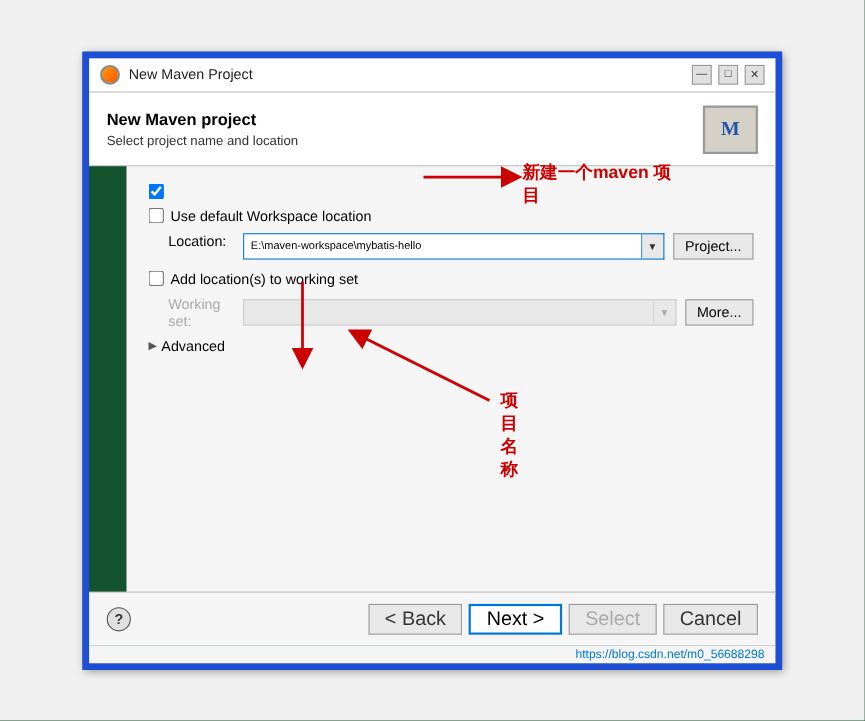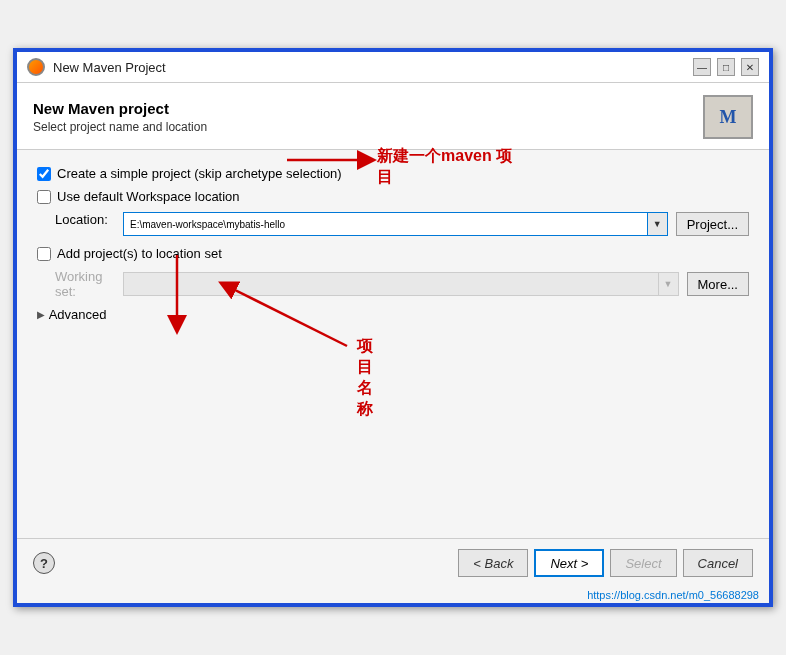--- a/index.html
+++ b/index.html
@@ -7,23 +7,23 @@
       font-family: "Segoe UI", Arial, sans-serif;
       font-size: 13px;
       background: #f0f0f0;
       display: flex;
       justify-content: center;
       align-items: center;
       height: 655px;
       width: 786px;
     }
     .window {
-      width: 760px;
+      width: 636px;
       background: #14532d;
-      border: 4px solid #1d4ed8;
+      border: 6px solid #1d4ed8;
       box-shadow: 2px 2px 8px rgba(0,0,0,0.4);
       display: flex;
       flex-direction: column;
     }
     .title-bar {
       background: #fff;
       border-bottom: 1px solid #ccc;
       padding: 6px 10px;
       display: flex;
       align-items: center;
@@ -93,20 +93,21 @@
       font-size: 18px;
       font-weight: bold;
       color: #2255aa;
       font-family: Georgia, serif;
     }
     .content-area {
       padding: 16px 20px;
       flex: 1;
       background: #f5f5f5;
       position: relative;
+      margin-left: 34px;
     }
     .checkbox-row {
       display: flex;
       align-items: center;
       gap: 6px;
       margin-bottom: 8px;
     }
     .checkbox-row label {
       font-size: 13px;
       color: #000;
@@ -255,23 +256,22 @@
     .footer-right {
       display: flex;
       gap: 6px;
     }
     .footer-btn {
       height: 28px;
       padding: 0 14px;
       background: #e8e8e8;
       border: 1px solid #999;
       cursor: pointer;
-      font-size: 13px;
+      font-size: 18px;
       color: #333;
-      font-style: italic;
     }
     .footer-btn.primary {
       background: #fff;
       border: 2px solid #0078d7;
       color: #000;
     }
     .footer-btn.disabled {
       color: #aaa;
       cursor: default;
     }
@@ -319,23 +319,20 @@
             <path d="M0,0 L8,4 L0,8 Z" fill="#cc0000"></path>
           </marker>
         </defs>
         <line x1="0" y1="20" x2="80" y2="20" stroke="#cc0000" stroke-width="2.5" marker-end="url(#arr1)"></line>
       </svg>
       <span class="red-annotation" style="position:absolute; top:6px; left:90px;">新建一个maven 项目</span>
     </div>
 
     <div class="checkbox-row">
       <input type="checkbox" checked="" style="">
-      <label>
-        <span>Create a simple project (skip archetype selection)</span>
-      </label>
     </div>
 
     <div class="checkbox-row">
       <input type="checkbox" style="">
       <label>
         <span>Use default Workspace location</span>
       </label>
     </div>
 
     <div class="location-row">
@@ -354,39 +351,39 @@
             <path d="M0,0 L8,4 L0,8 Z" fill="#cc0000"></path>
           </marker>
         </defs>
         <line x1="5" y1="0" x2="5" y2="70" stroke="#cc0000" stroke-width="2.5" marker-end="url(#arr2)"></line>
       </svg>
     </div>
 
     <div class="checkbox-row">
       <input type="checkbox" style="">
       <label>
-        <span>Add project(s) to location set</span>
+        <span>Add location(s) to working set</span>
       </label>
     </div>
 
     <div class="working-set-row">
       <span class="working-set-label">Working set:</span>
       <div class="working-set-dropdown">
         <input type="text" disabled="" style="background: rgb(232, 232, 232);">
         <div class="dropdown-arrow" style="border-color:#ccc; color:#aaa;">▼</div>
       </div>
       <button class="more-btn">More...</button>
     </div>
 
     <div class="advanced-row">
       <span class="advanced-arrow">▶</span>
       <span class="advanced-label">Advanced</span>
     </div>
 
-    <div style="position:absolute; top:196px; left:290px; pointer-events:none;">
+    <div style="position:absolute; top:213px; left:290px; pointer-events:none;">
       <svg width="80" height="60" style="overflow:visible;">
         <defs>
           <marker id="arr3" markerWidth="8" markerHeight="8" refX="4" refY="4" orient="auto">
             <path d="M0,0 L8,4 L0,8 Z" fill="#cc0000"></path>
           </marker>
         </defs>
         <line x1="40" y1="0" x2="-80" y2="-60" stroke="#cc0000" stroke-width="2.5" marker-end="url(#arr3)"></line>
       </svg>
       <span class="red-annotation" style="position:absolute; top:-10px; left:50px;">项目名称</span>
     </div>

